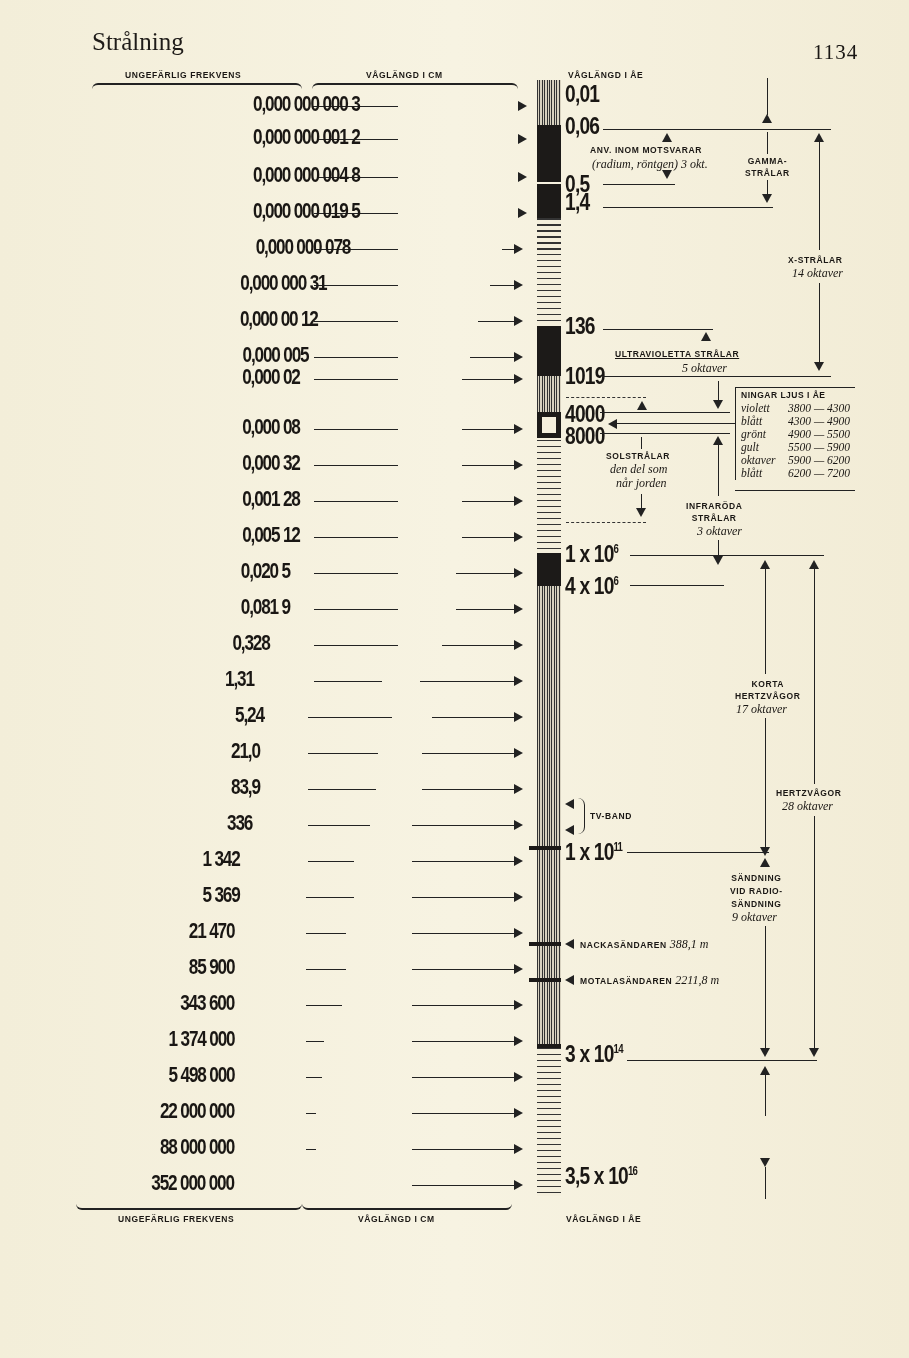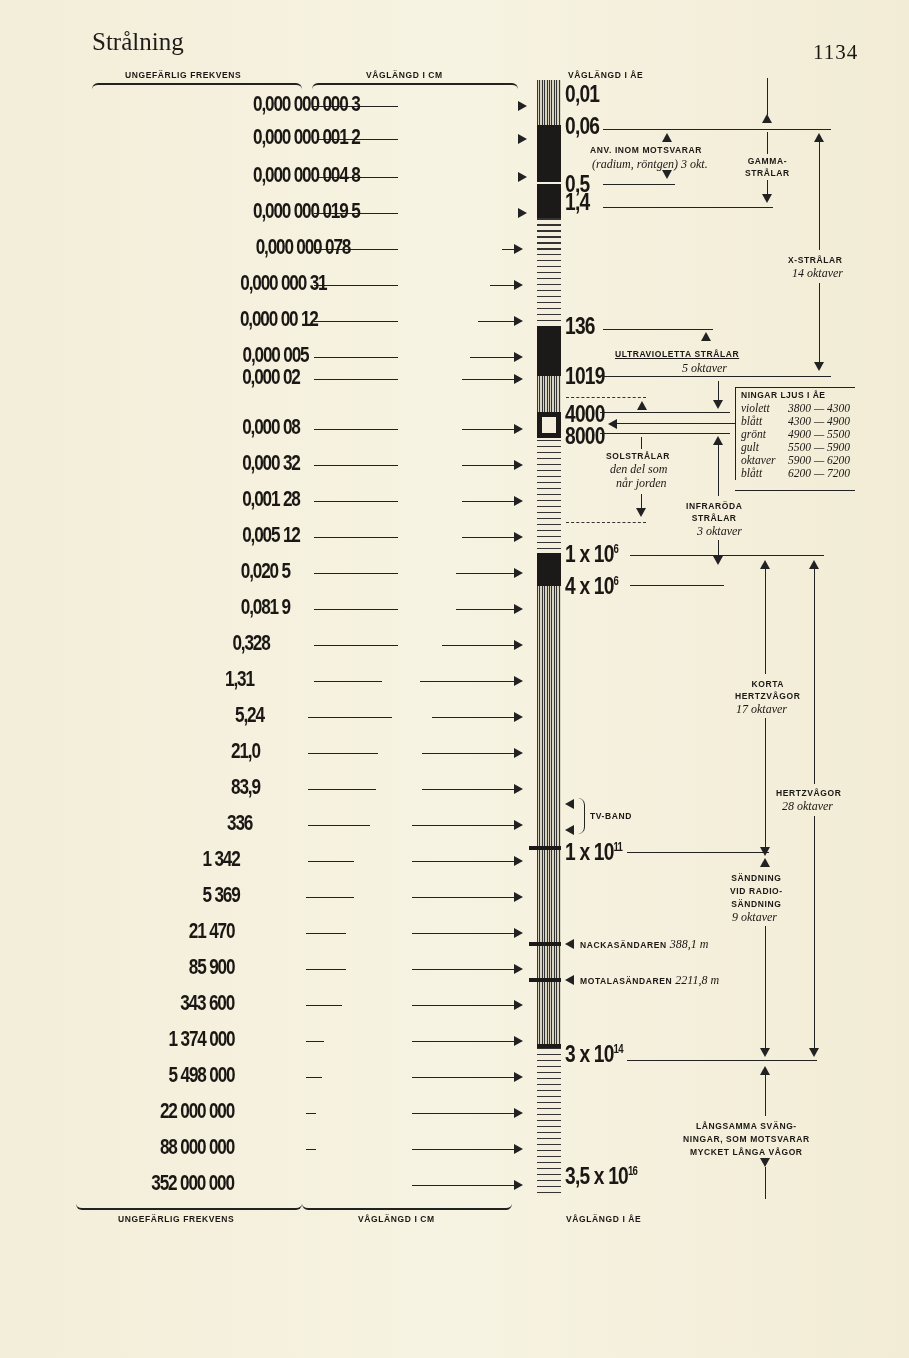--- a/index.html
+++ b/index.html
@@ -372,25 +372,20 @@
   <div class="down" style="left:760px;top:1048px;"></div>
 
   <div class="left" style="left:565px;top:939px;"></div>
   <div class="lab" style="left:580px;top:938px;"><span>NACKASÄNDAREN</span> <span style="font-family:'Liberation Serif',serif;font-style:italic;font-size:12px;font-weight:normal;letter-spacing:0">388,1 m</span></div>
   <div class="left" style="left:565px;top:975px;"></div>
   <div class="lab" style="left:580px;top:974px;"><span>MOTALASÄNDAREN</span> <span style="font-family:'Liberation Serif',serif;font-style:italic;font-size:12px;font-weight:normal;letter-spacing:0">2211,8 m</span></div>
 
   <div class="hline" style="left:627px;top:1060px;width:190px;"></div>
   <div class="up" style="left:760px;top:1066px;"></div>
   <div class="vline" style="left:765px;top:1074px;height:42px;"></div>
-  <div class="lab" style="left:683px;top:1120px;line-height:13px;">
-      <div>LÅNGSAMMA SVÄNG-</div>
-      <div>NINGAR, SOM MOTSVARAR</div>
-      <div>MYCKET LÅNGA VÅGOR</div>
-    </div>
   <div class="down" style="left:760px;top:1158px;"></div>
   <div class="vline" style="left:765px;top:1167px;height:32px;"></div>
 
   <div class="brace bottom" style="left:76px;top:1200px;width:226px;"></div>
   <div class="cap" style="left:118px;top:1214px;">UNGEFÄRLIG FREKVENS</div>
   <div class="brace bottom" style="left:302px;top:1200px;width:210px;"></div>
   <div class="cap" style="left:358px;top:1214px;">VÅGLÄNGD I CM</div>
   <div class="cap" style="left:566px;top:1214px;">VÅGLÄNGD I ÅE</div>
 </div>
 

